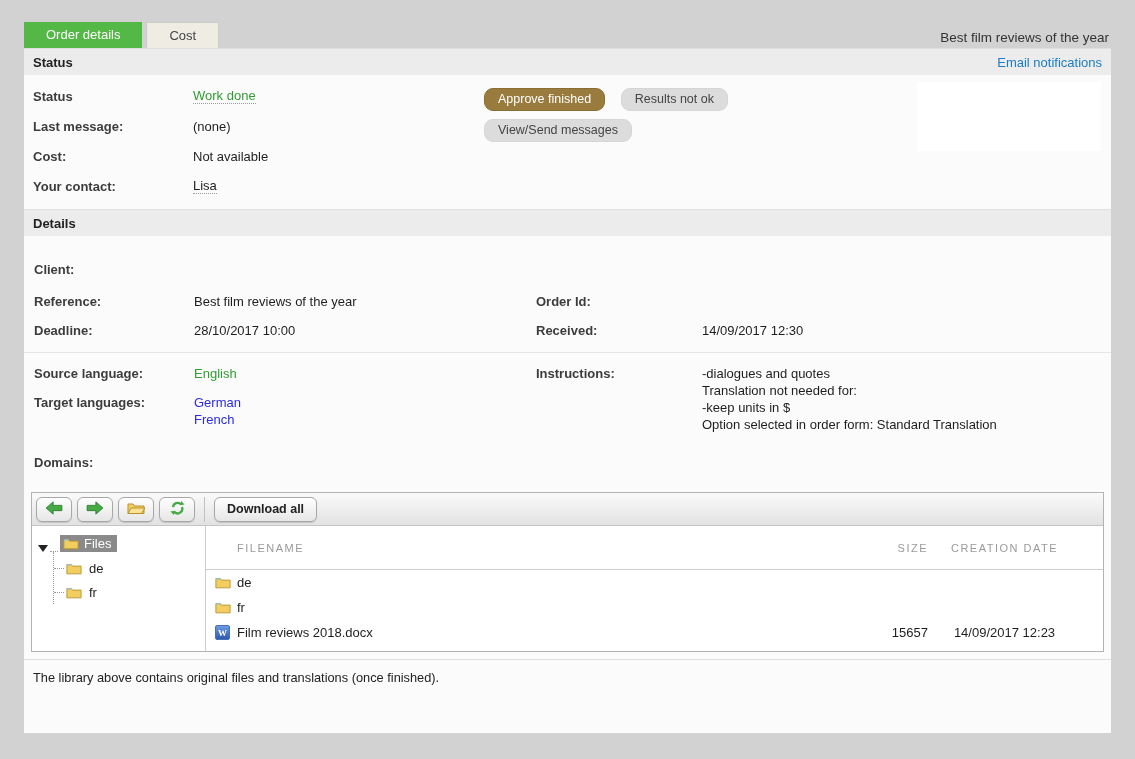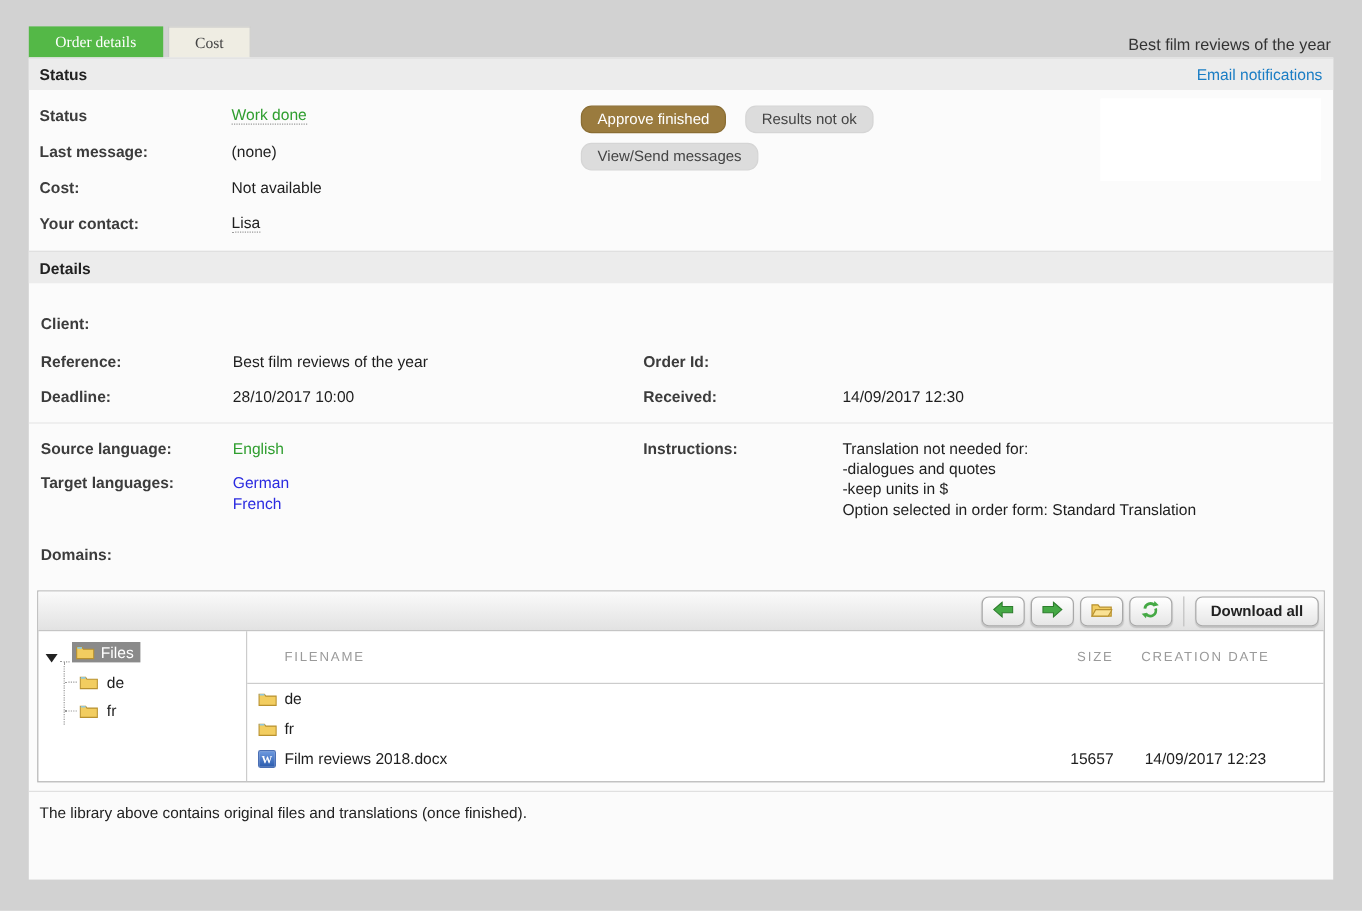--- a/index.html
+++ b/index.html
@@ -16,21 +16,21 @@
   }
   *{box-sizing:border-box;margin:0;padding:0;}
   body{
     width:1135px;height:759px;background:var(--page-bg);
     font-family:"Liberation Sans","DejaVu Sans",sans-serif;
     font-size:13px;color:var(--value-color);position:relative;overflow:hidden;
   }
   .page-title{position:absolute;top:30px;right:26px;color:#333;font-size:13.5px;}
   
   .tabs{position:absolute;left:24px;top:22px;display:flex;gap:4px;}
-  .tab{height:26px;line-height:26px;padding:0 22px;font-size:13px;cursor:pointer;font-family:Liberation Serif, serif;}
+  .tab{height:26px;line-height:26px;padding:0 22px;font-size:13px;cursor:pointer;}
   .tab.active{background:var(--tab-green);color:#fff;}
   .tab.inactive{background:#efede3;color:#444;border:1px solid #ccc;border-bottom:none;}
   
   .card{position:absolute;left:24px;top:48px;width:1087px;height:685px;background:var(--card-bg);}
   .section-header{
     height:27px;background:var(--section-bg);display:flex;align-items:center;
     justify-content:space-between;padding:0 9px;border-top:1px solid #e0e0e0;
   }
   .section-header b{font-size:13px;color:#222;}
   .email-link{color:var(--link-blue);cursor:pointer;font-size:13px;}
@@ -58,21 +58,21 @@
   .mt26{margin-top:26px;}
   .mt16{margin-top:16px;}
   .mt13{margin-top:13px;}
   .divider{height:1px;background:#e6e6e6;margin-top:13px;}
   .lang-blue{color:var(--lang-blue);cursor:pointer;}
   .stack>div{margin-bottom:1px;}
   
   .docs-panel{margin:21px 7px 0 7px;border:1px solid #b3b3b3;height:160px;display:flex;flex-direction:column;background:#fff;}
   .docs-toolbar{
     height:33px;background:linear-gradient(#fafafa,#e2e2e2);
-    border-bottom:1px solid #c5c5c5;display:flex;align-items:center;padding:0 4px;gap:5px;justify-content:flex-end;
+    border-bottom:1px solid #c5c5c5;display:flex;align-items:center;padding:0 4px;gap:5px;
   }
   .tb-btn{
     width:36px;height:25px;border:1px solid #a8a8a8;border-radius:6px;
     background:linear-gradient(#ffffff,#e6e6e6);display:flex;align-items:center;justify-content:center;
     cursor:pointer;box-shadow:0 1px 1px rgba(0,0,0,0.15);
   }
   .tb-sep{width:1px;height:25px;background:#c0c0c0;margin:0 4px;}
   .tb-text-btn{
     height:25px;border:1px solid #a8a8a8;border-radius:6px;padding:0 12px;
     background:linear-gradient(#ffffff,#e6e6e6);display:flex;align-items:center;
@@ -187,22 +187,22 @@
       <div style="display:flex;margin-top:13px;">
         <span class="d-label">Target languages:</span>
         <span class="stack" id="target-langs">
             <div><span class="lang-blue">German</span></div>
             <div><span class="lang-blue">French</span></div>
           </span>
       </div>
     </div>
     <span class="d-label2">Instructions:</span>
     <span class="d-val2 stack" id="instructions-lines">
+        <div>-dialogues and quotes</div>
         <div>Translation not needed for:</div>
-        <div>-dialogues and quotes</div>
         <div>-keep units in $</div>
         <div>Option selected in order form: Standard Translation</div>
       </span>
   </div>
 
   <div class="d-row" style="margin-top:21px;">
     <span class="d-label">Domains:</span>
     <span class="d-val"></span>
   </div>
 

